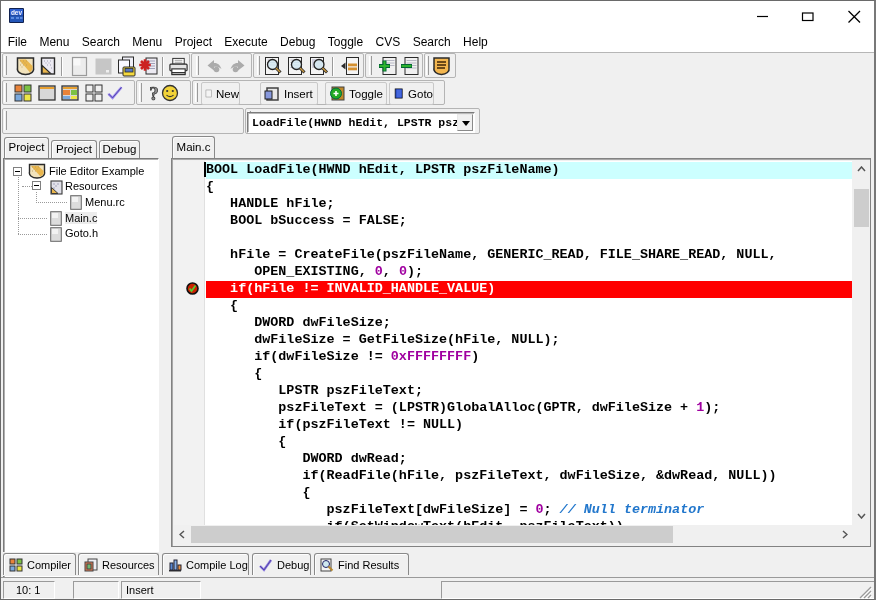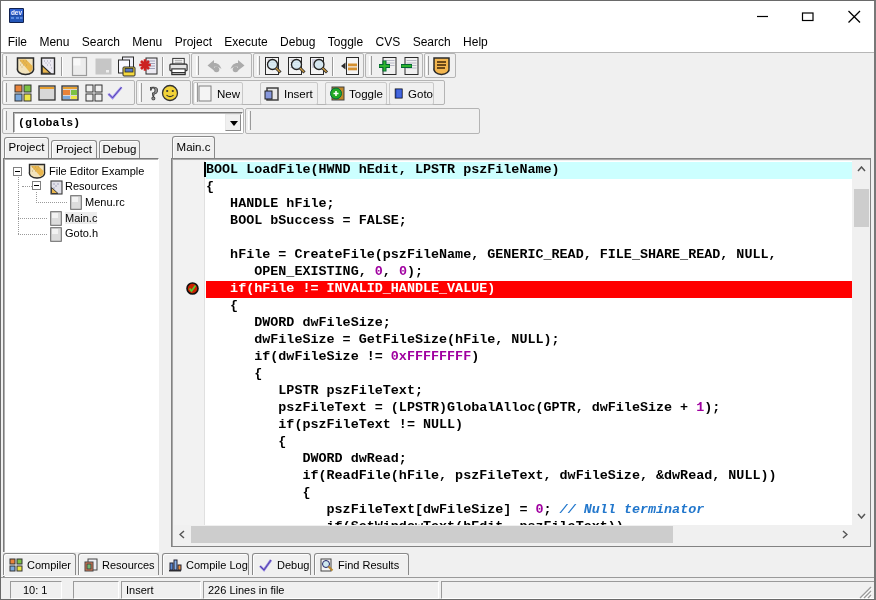--- a/index.html
+++ b/index.html
@@ -238,21 +238,21 @@
       </svg></div>
   <div class="icon2" style="left:144px"><svg viewBox="0 0 18 18">
         <text x="9" y="15.5" text-anchor="middle" font-family="Liberation Serif" font-size="19" font-weight="bold" fill="#909090" stroke="#2a2a2a" stroke-width="0.7">?</text>
       </svg></div>
   <div class="icon2" style="left:160px"><svg viewBox="0 0 18 18">
         <circle cx="9" cy="9" r="7.5" fill="#f2d338" stroke="#333" stroke-width="1.3"></circle>
         <circle cx="6.2" cy="7" r="1.1" fill="#333"></circle>
         <circle cx="11.8" cy="7" r="1.1" fill="#333"></circle>
         <path d="M5.5 11 a4 3 0 0 0 7 0" fill="none" stroke="#333" stroke-width="1.2"></path>
       </svg></div>
-  <div class="tbtn" style="left:192px;width:50px"><svg viewBox="0 0 17 17">
+  <div class="tbtn" style="left:200px;width:39px"><svg viewBox="0 0 17 17">
         <rect x="2" y="1" width="12" height="15" fill="#f4f4f4" stroke="#808080"></rect>
       </svg>New</div>
   <div class="tbtn" style="left:259px;width:58px"><svg viewBox="0 0 17 17">
         <rect x="3" y="3" width="11" height="12" fill="#e8e8e8" stroke="#404040" stroke-width="1.5"></rect>
         <rect x="1" y="6" width="7" height="8" fill="#8899dd" stroke="#202020"></rect>
       </svg>Insert</div>
   <div class="tbtn" style="left:324px;width:62px"><svg viewBox="0 0 17 17">
         <rect x="3" y="2" width="12" height="13" fill="#c08828" stroke="#404040"></rect>
         <circle cx="7" cy="8.5" r="5.5" fill="#22aa22" stroke="#064"></circle>
         <path d="M4.5 8.5 h5 M7 6 v5" stroke="#fff" stroke-width="1.6"></path>
@@ -261,22 +261,22 @@
         <rect x="3" y="2" width="10" height="13" fill="#2244bb" stroke="#111"></rect>
         <rect x="5" y="3" width="7" height="11" fill="#4466dd"></rect>
       </svg>Goto</div>
 </div>
 
 <div id="comborow">
   <div class="band" style="left:1px;top:1px;width:242px;height:26px"></div>
   <div class="band" style="left:244px;top:1px;width:235px;height:26px"></div>
   <div class="grip" style="top:4px"></div>
   <div class="grip" style="left:247px;top:4px"></div>
-  <div class="combo" style="left:12px;width:230px">
-      <div class="txt">(globals)</div>
+  <div class="combo" style="left:246px;width:228px">
+      <div class="txt">LoadFile(HWND hEdit, LPSTR psz</div>
       <div class="drop"></div>
     </div>
 </div>
 
 <div class="tab" style="left:3px;top:136px;width:45px;height:21px;padding-top:3px;z-index:3">Project</div>
 <div class="tab" style="left:50px;top:139px;width:46px;height:18px;padding-top:2px">Project</div>
 <div class="tab" style="left:98px;top:139px;width:41px;height:18px;padding-top:2px">Debug</div>
 
 <div id="treepanel">
 
@@ -377,28 +377,25 @@
         <path d="M2 8 L6 12 L13 2" fill="none" stroke="#5544aa" stroke-width="1"></path>
       </svg>Debug</div>
   <div class="btab" style="left:313px;width:95px"><svg width="14" height="14" viewBox="0 0 14 14">
         <rect x="1" y="1" width="10" height="12" fill="#f4f4f4" stroke="#444"></rect>
         <circle cx="6" cy="6" r="3.5" fill="#cfe8f0" stroke="#226"></circle>
         <path d="M8.5 8.5 L12.5 12.5" stroke="#b5862d" stroke-width="2"></path>
       </svg>Find Results</div>
 </div>
 
 <div id="status">
-  <div class="spane" style="left:9px;width:52px">
+  <div class="spane" style="left:2px;width:52px">
       <span style="left:12px">10: 1</span>
     </div>
   <div class="spane" style="left:72px;width:46px"></div>
   <div class="spane" style="left:120px;width:80px">
       <span>Insert</span>
     </div>
-  <div class="spane" style="left:202px;width:236px">
-      <span>226 Lines in file</span>
-    </div>
   <div class="spane" style="left:440px;width:434px"></div>
   <svg style="position:absolute;right:2px;bottom:2px" width="13" height="13" viewBox="0 0 13 13">
       <path d="M12 1 L1 12 M12 5 L5 12 M12 9 L9 12" stroke="#9a9a9a" stroke-width="1.2"></path>
       <path d="M13 2 L2 13 M13 6 L6 13 M13 10 L10 13" stroke="#fdfdfd" stroke-width="1"></path>
     </svg>
 </div>
 
 </body></html>

